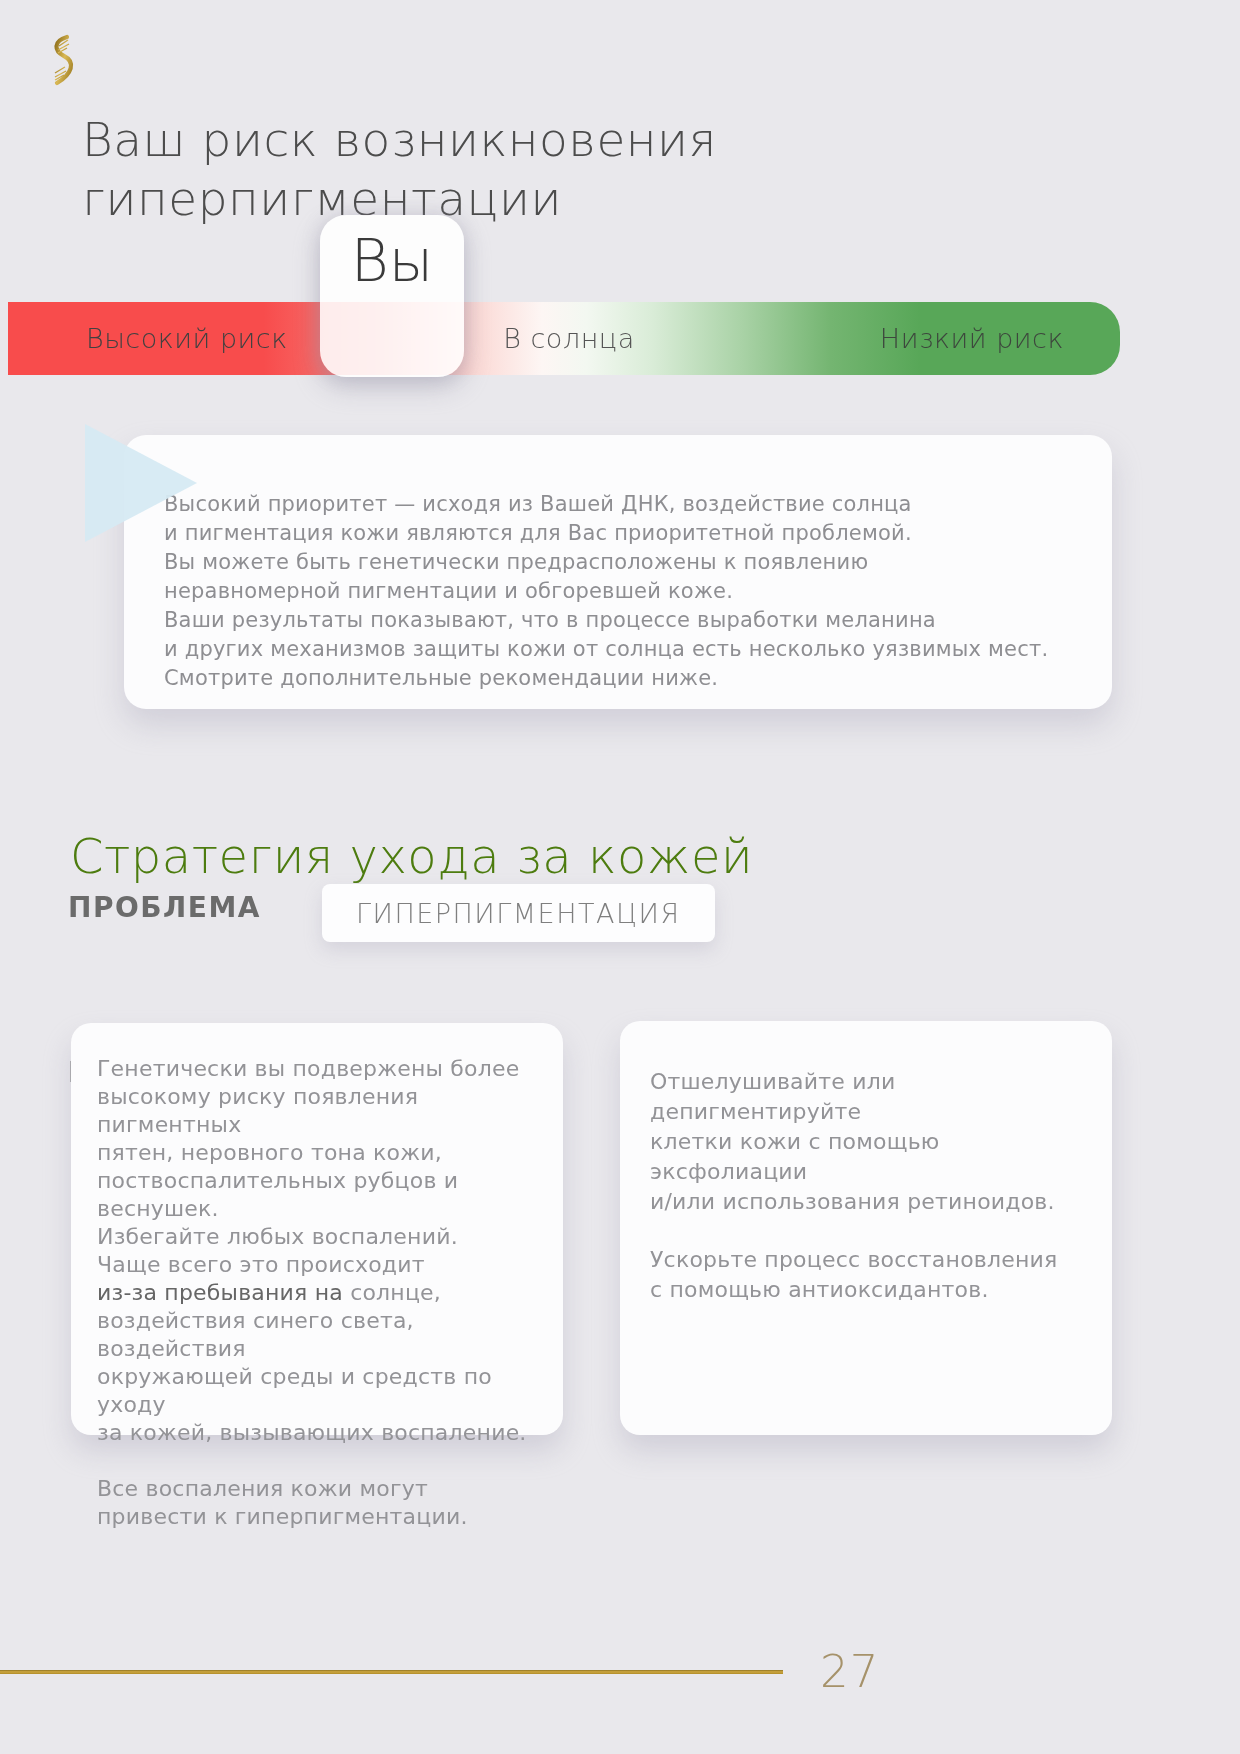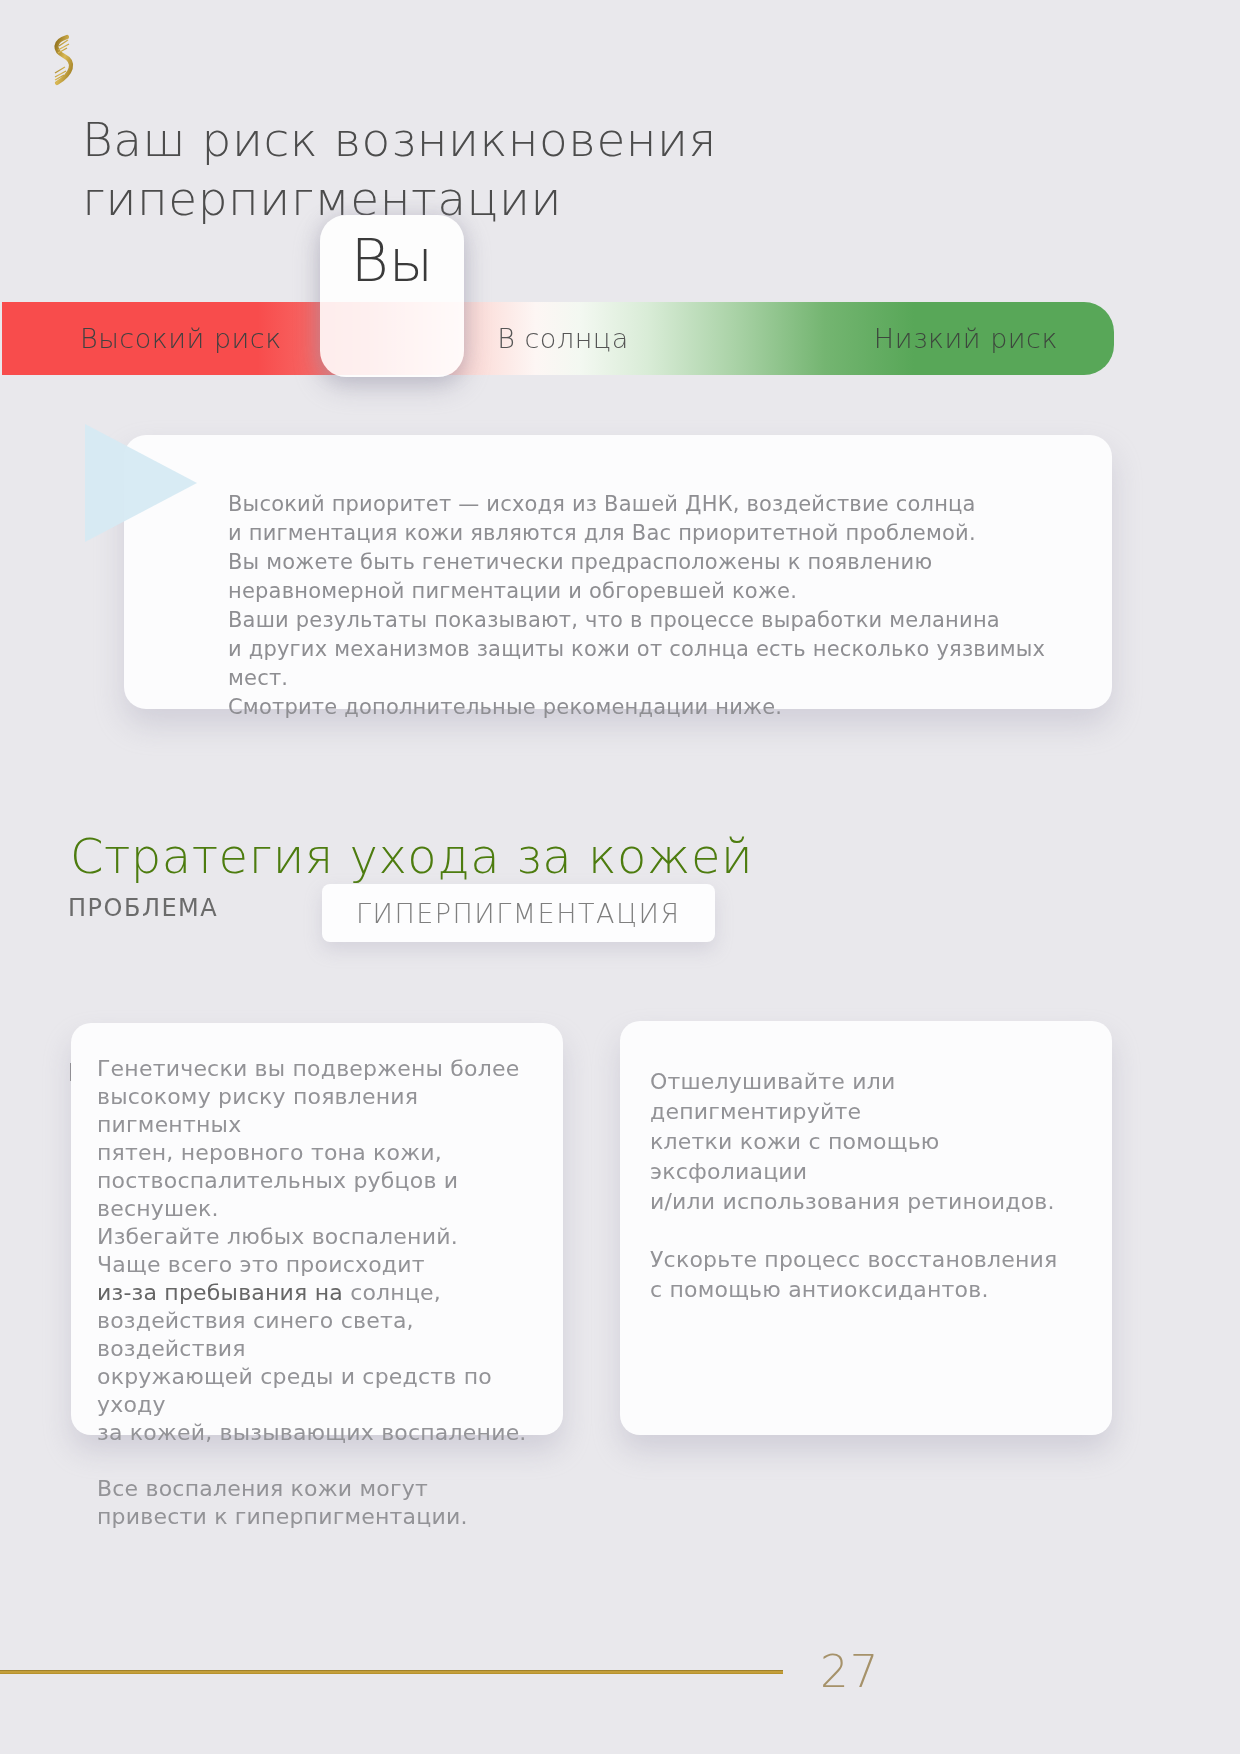--- a/index.html
+++ b/index.html
@@ -12,21 +12,21 @@
 
   
   .logo{left:46px;top:34px;width:30px;height:52px;}
   .page-title{
     left:82px;top:90px;font-size:47px;line-height:59px;font-weight:200;
     color:#4c4c4c;letter-spacing:.5px;white-space:pre-line;margin-top:20px;
   }
 
   
   .risk-bar{
-    left:2px;top:302px;width:1112px;height:73px;
+    left:8px;top:302px;width:1112px;height:73px;
     border-radius:0 30px 30px 0;
     background:linear-gradient(90deg,
       #f84c4c 0%, #f84c4c 23%,
       #f67f7b 33%,
       #fbd9d5 42%,
       #fdf6f4 48%,
       #f3f8f1 52%,
       #d9ecd7 58%,
       #a9d2a6 66%,
       #74b571 74%,
@@ -52,33 +52,33 @@
   
   .triangle{
     left:85px;top:424px;width:112px;height:118px;z-index:2;
     background:rgba(214,234,243,0.95);
     clip-path:polygon(0 0,100% 50%,0 100%);
   }
   .summary-card{
     left:124px;top:435px;width:988px;height:274px;border-radius:22px;
     background:#fcfcfd;
     box-shadow:0 16px 30px rgba(160,158,178,0.33);
-    box-sizing:border-box;padding:34px 40px 0 104px;
+    box-sizing:border-box;padding:34px 40px 0 40px;
   }
   .summary-text{
     font-size:21px;line-height:29px;color:#8e8e92;font-weight:400;
     white-space:pre-line;letter-spacing:.2px;
   }
 
   
   .strategy-title{
     left:70px;top:788px;font-size:48px;font-weight:200;color:#4d7c0f;letter-spacing:.5px;
   }
   .label-caps{
-    font-size:24px;font-weight:400;color:#6b6b6b;letter-spacing:1.5px;line-height:30px;
+    font-size:28px;font-weight:700;color:#6b6b6b;letter-spacing:1.5px;line-height:30px;
   }
   .problem-label{left:68px;top:893px;}
   .problem-badge{
     left:322px;top:884px;height:58px;border-radius:8px;background:#fdfdfe;
     box-shadow:0 8px 18px rgba(160,158,178,0.28);
     display:flex;align-items:center;padding:0 34px;
   }
   .problem-badge span{font-size:27px;font-weight:300;color:#7f7f7f;letter-spacing:1.5px;}
   .col-header{color:#5f5f5f;}
   .col-header.left{left:68px;top:1058px;}

